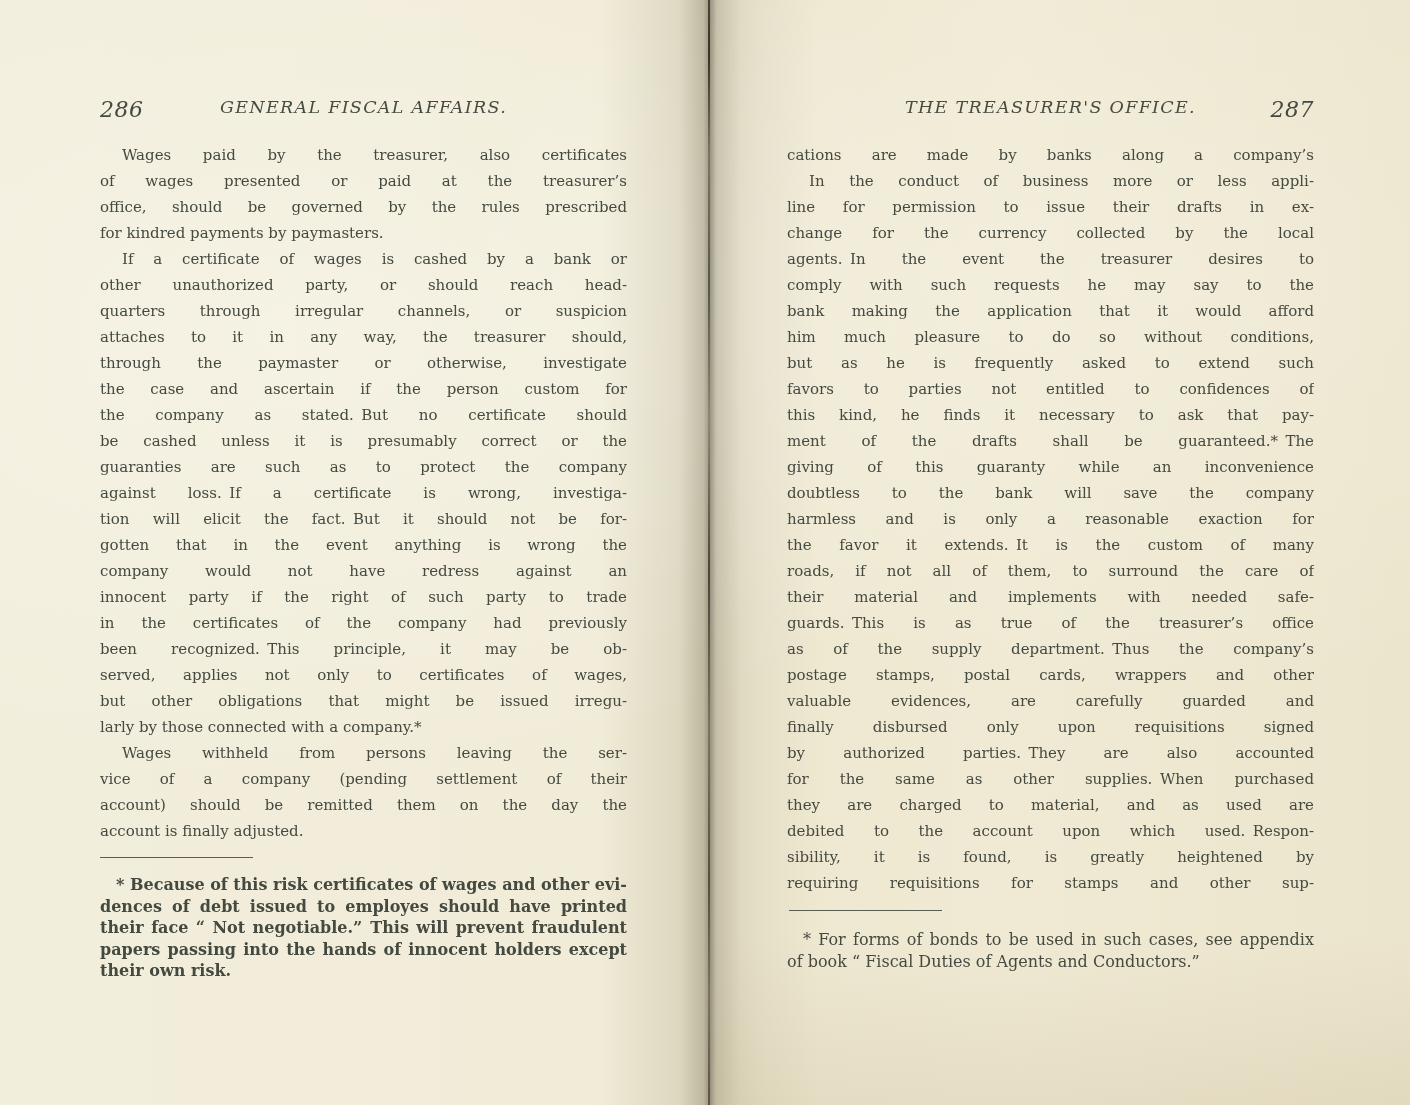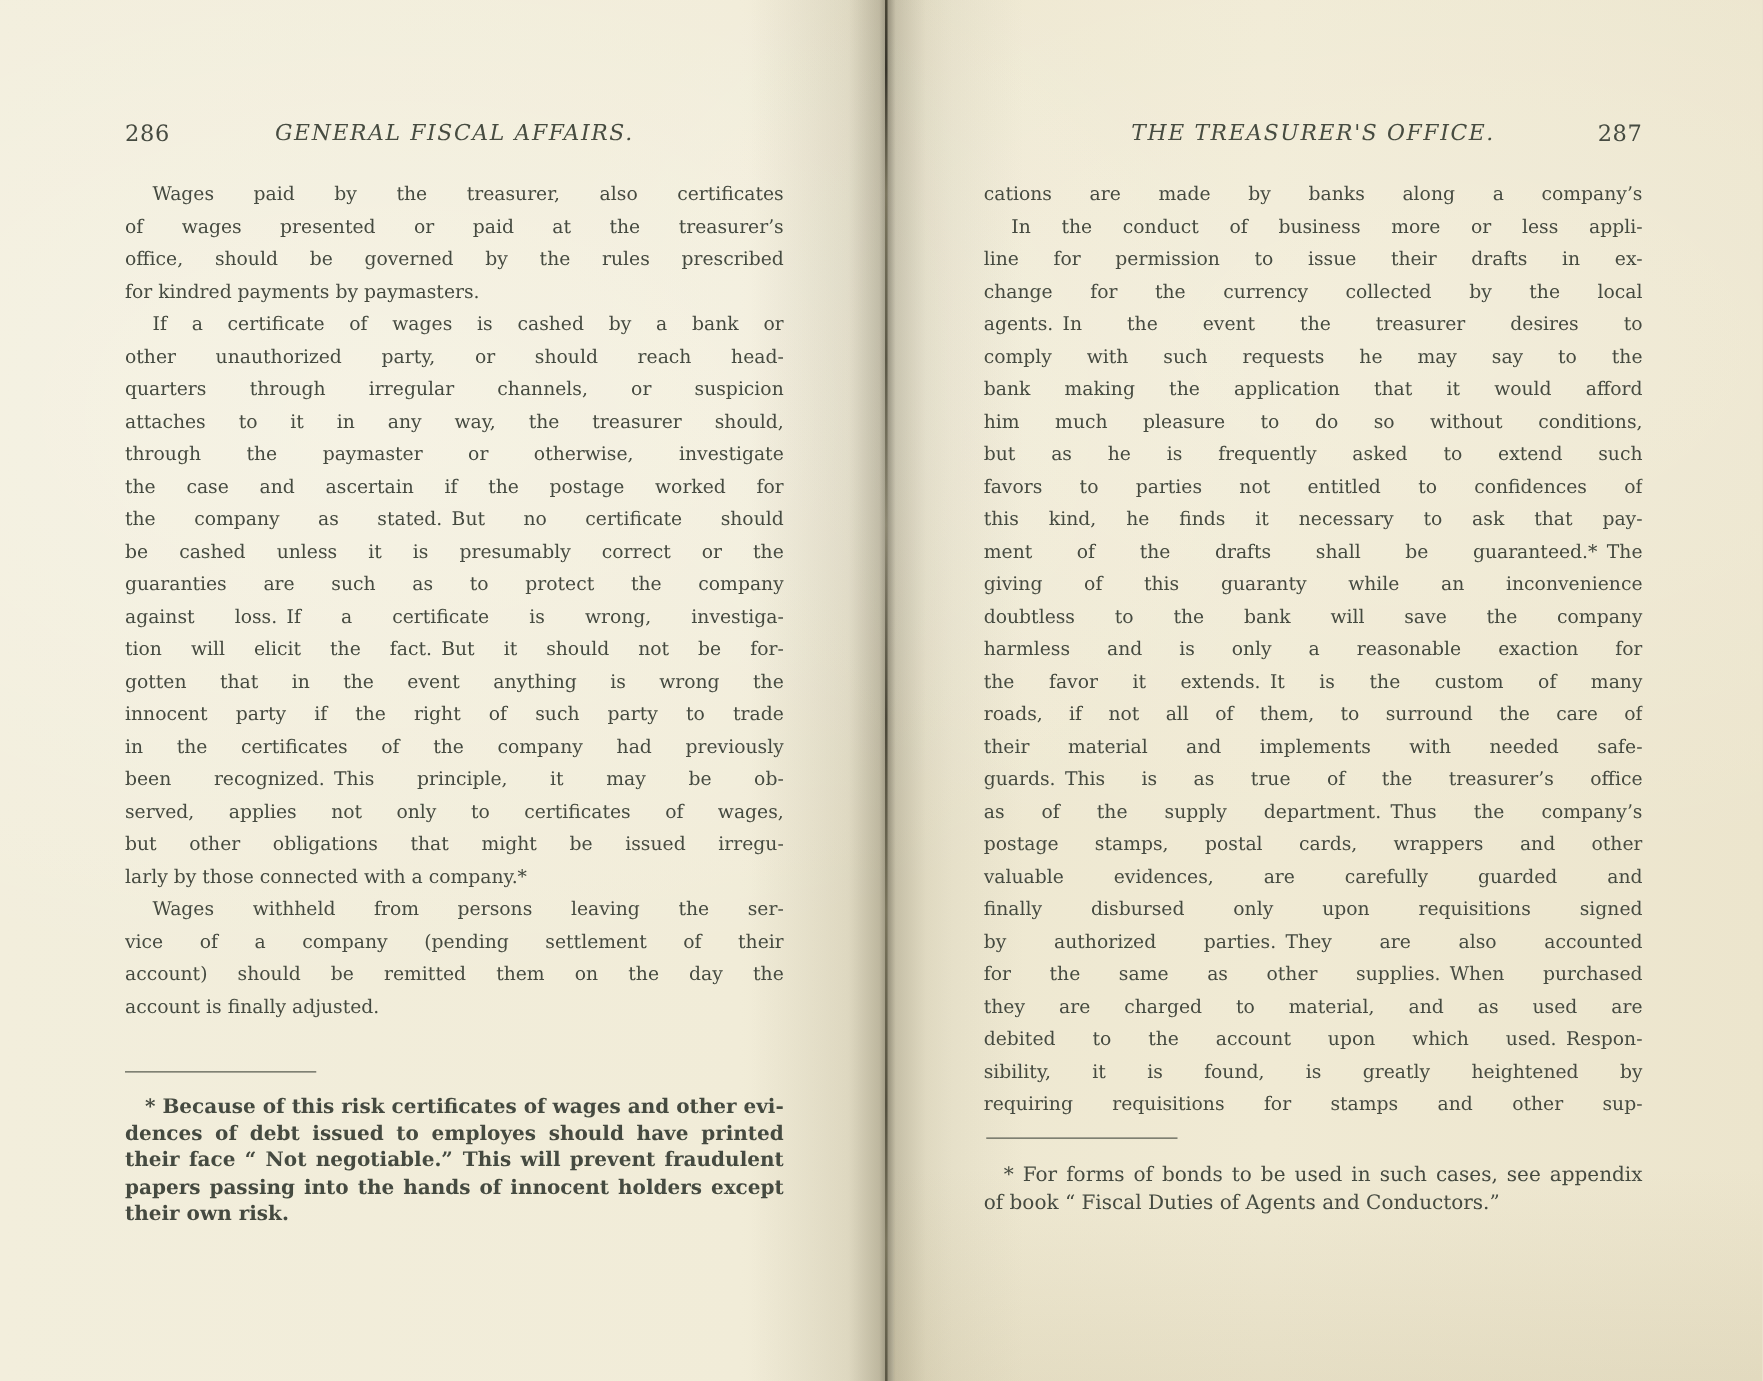--- a/index.html
+++ b/index.html
@@ -27,21 +27,21 @@
   .bottom-shade{
     position:absolute;right:0;bottom:0;width:695px;height:170px;pointer-events:none;
     background:linear-gradient(to bottom, rgba(190,178,140,0), rgba(186,173,134,0.20));
   }
   .col{position:absolute;width:527px;}
   .pgheader{position:absolute;width:527px;height:26px;}
   .pgheader .head{
     display:block;text-align:center;font-style:italic;font-size:17.5px;
     letter-spacing:1.3px;color:#474c41;
   }
-  .pgheader .num{position:absolute;top:0;font-size:18px;letter-spacing:.5px;}
+  .pgheader .num{position:absolute;top:0;font-size:22px;letter-spacing:.5px;font-style:italic;}
   .num-left{left:0;}
   .num-right{right:0;}
   .bodytext{position:absolute;font-size:15px;}
   .bodytext .line{height:26px;line-height:26px;overflow:hidden;}
   .footnote .line{height:21.5px;line-height:21.5px;overflow:hidden;}
   .line.just{text-align:justify;}
   .line.just::after{content:"";display:inline-block;width:100%;height:0;vertical-align:top;}
   .bodytext .line.indent{text-indent:22px;}
   .footrule{position:absolute;width:153px;border-top:1.5px solid #5a5d52;}
   .footnote{position:absolute;width:527px;font-size:16px;}
@@ -64,27 +64,28 @@
     <div class="col bodytext" style="left:100px;top:142px;">
         <div class="line indent just">Wages paid by the treasurer, also certificates</div>
         <div class="line just">of wages presented or paid at the treasurer’s</div>
         <div class="line just">office, should be governed by the rules prescribed</div>
         <div class="line">for kindred payments by paymasters.</div>
         <div class="line indent just">If a certificate of wages is cashed by a bank or</div>
         <div class="line just">other unauthorized party, or should reach head-</div>
         <div class="line just">quarters through irregular channels, or suspicion</div>
         <div class="line just">attaches to it in any way, the treasurer should,</div>
         <div class="line just">through the paymaster or otherwise, investigate</div>
-        <div class="line just">the case and ascertain if the postage worked for</div>
+        <div class="line just">the case and ascertain if the person custom for</div>
         <div class="line just">the company as stated. But no certificate should</div>
         <div class="line just">be cashed unless it is presumably correct or the</div>
         <div class="line just">guaranties are such as to protect the company</div>
         <div class="line just">against loss. If a certificate is wrong, investiga-</div>
         <div class="line just">tion will elicit the fact. But it should not be for-</div>
         <div class="line just">gotten that in the event anything is wrong the</div>
+        <div class="line just">company would not have redress against an</div>
         <div class="line just">innocent party if the right of such party to trade</div>
         <div class="line just">in the certificates of the company had previously</div>
         <div class="line just">been recognized. This principle, it may be ob-</div>
         <div class="line just">served, applies not only to certificates of wages,</div>
         <div class="line just">but other obligations that might be issued irregu-</div>
         <div class="line">larly by those connected with a company.*</div>
         <div class="line indent just">Wages withheld from persons leaving the ser-</div>
         <div class="line just">vice of a company (pending settlement of their</div>
         <div class="line just">account) should be remitted them on the day the</div>
         <div class="line">account is finally adjusted.</div>

